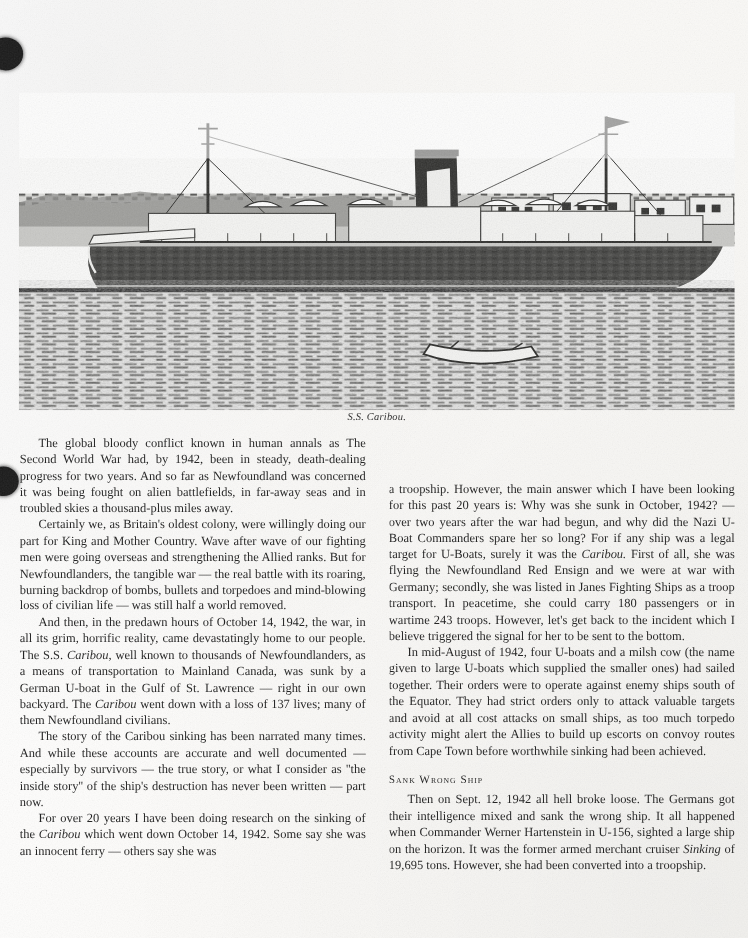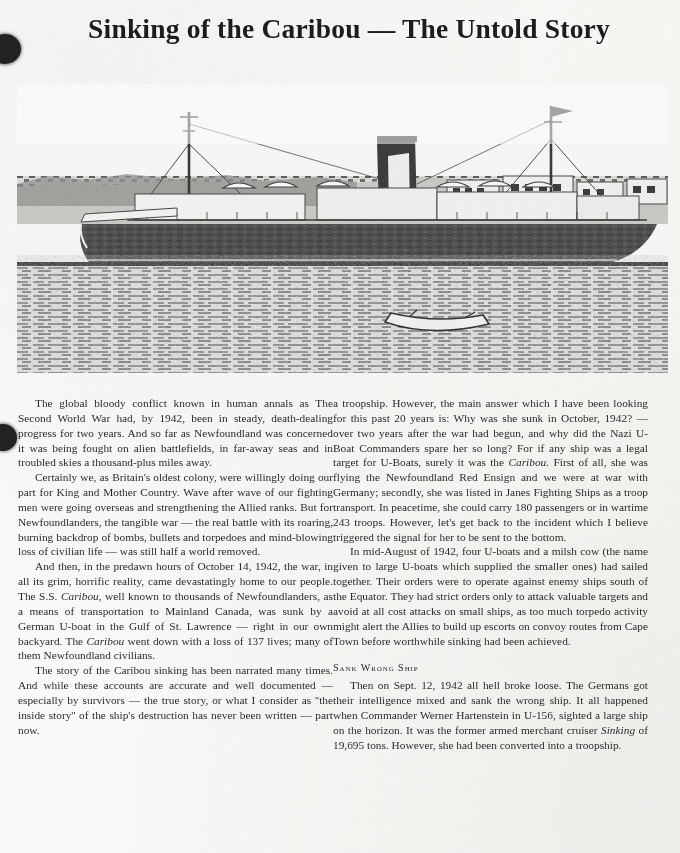--- a/index.html
+++ b/index.html
@@ -84,38 +84,39 @@
   }
 
   
   .columns {
     position: absolute;
     top: 396px;
     left: 18px;
     width: 650px;
     height: 455px;
     display: flex;
+    gap: 21px;
     z-index: 4;
   }
   .col {
     width: 315px;
     font-size: 11.35px;
     line-height: 14.85px;
     text-align: justify;
     color: #1d1d1d;
     overflow: hidden;
   }
   .col p {
     margin: 0;
     text-indent: 17px;
     text-align: justify;
     text-justify: inter-word;
     hyphens: none;
   }
-  .col p.noindent { text-indent: 0; }
+  .col p.noindent { text-indent: 0; margin-top: 42px; }
   .col i, .col em { font-style: italic; }
 
   .subhead {
     margin: 13px 0 2px 0 !important;
     text-indent: 0 !important;
     text-align: center;
     font-size: 10.2px;
     font-variant: small-caps;
     letter-spacing: 0.9px;
     color: #1a1a1a;
@@ -133,21 +134,20 @@
 </head>
 <body>
 
 <div class="page-scan"></div>
 
 <div class="page-inner">
 
   <div class="punch p1"></div>
   <div class="punch p2"></div>
 
-  <div class="headline">Sinking of the Caribou — The Untold Story</div>
 
   <div class="photo-wrap">
     <svg class="photo-svg" viewBox="0 0 651 289" preserveAspectRatio="none">
       <defs>
 
         <filter id="grain">
           <feTurbulence type="fractalNoise" baseFrequency="0.85" numOctaves="3" seed="7" result="n"></feTurbulence>
           <feColorMatrix in="n" type="saturate" values="0"></feColorMatrix>
           <feComponentTransfer>
             <feFuncA type="linear" slope="0.55"></feFuncA>
@@ -299,28 +299,30 @@
         </g>
 
         <g filter="url(#grain)" opacity="0.22">
           <rect x="0" y="0" width="651" height="289" fill="#6a6a68"></rect>
         </g>
         <rect x="0" y="0" width="651" height="60" fill="#ffffff" opacity="0.55"></rect>
       </g>
     </svg>
   </div>
 
+  <div class="caption">S.S. Caribou.</div>
 
   <div class="columns">
 
     <div class="col">
       <p>The global bloody conflict known in human annals as The Second World War had, by 1942, been in steady, death-dealing progress for two years. And so far as Newfoundland was concerned it was being fought on alien battlefields, in far-away seas and in troubled skies a thousand-plus miles away.</p>
       <p>Certainly we, as Britain's oldest colony, were willingly doing our part for King and Mother Country. Wave after wave of our fighting men were going overseas and strengthening the Allied ranks. But for Newfoundlanders, the tangible war — the real battle with its roaring, burning backdrop of bombs, bullets and torpedoes and mind-blowing loss of civilian life — was still half a world removed.</p>
       <p>And then, in the predawn hours of October 14, 1942, the war, in all its grim, horrific reality, came devastatingly home to our people. The S.S. <i>Caribou</i>, well known to thousands of Newfoundlanders, as a means of transportation to  Mainland Canada, was sunk by a German U-boat in the Gulf of St. Lawrence — right in our own backyard. The <i>Caribou</i> went down with a loss of 137 lives; many of them Newfoundland civilians.</p>
       <p>The story of the Caribou sinking has been narrated many times. And while these accounts are accurate and well documented — especially by survivors — the true story, or what I consider as ''the inside story'' of the ship's destruction has never been written — part now.</p>
+      <p>For over 20 years I have been doing research on the sinking of the <i>Caribou</i> which went down October 14, 1942. Some say she was an innocent ferry — others say she was</p>
     </div>
 
     <div class="col">
       <p class="noindent">a troopship. However, the main answer which I have been looking for this past 20 years is: Why was she sunk in October, 1942? — over two years after the war had begun, and why did the Nazi U- Boat Commanders spare her so long? For if any ship was a legal target for U-Boats, surely it was the <i>Caribou.</i> First of all, she was flying the Newfoundland Red Ensign and we were at war with Germany; secondly, she was listed in Janes Fighting Ships as a troop transport. In peacetime, she could carry 180 passengers or in wartime 243 troops. However, let's get back to the incident which I believe triggered the signal for her to be sent to the bottom.</p>
       <p>In mid-August of 1942, four U-boats and a milsh cow (the name given to large U-boats which supplied the smaller ones) had sailed together. Their orders were to operate against enemy ships south of the Equator. They had strict orders only to attack valuable targets and avoid at all cost attacks on small ships, as too much torpedo activity might alert the Allies to build up escorts on convoy routes from Cape Town before worthwhile sinking had been achieved.</p>
       <p class="subhead">Sank Wrong Ship</p>
       <p>Then on Sept. 12, 1942 all hell broke loose. The Germans got their intelligence mixed and sank the wrong ship. It all happened when Commander Werner Hartenstein in U-156, sighted a large ship on the horizon. It was the former armed merchant cruiser <i>Sinking</i> of 19,695 tons. However, she had been converted into a troopship.</p>
     </div>
 
   </div>

